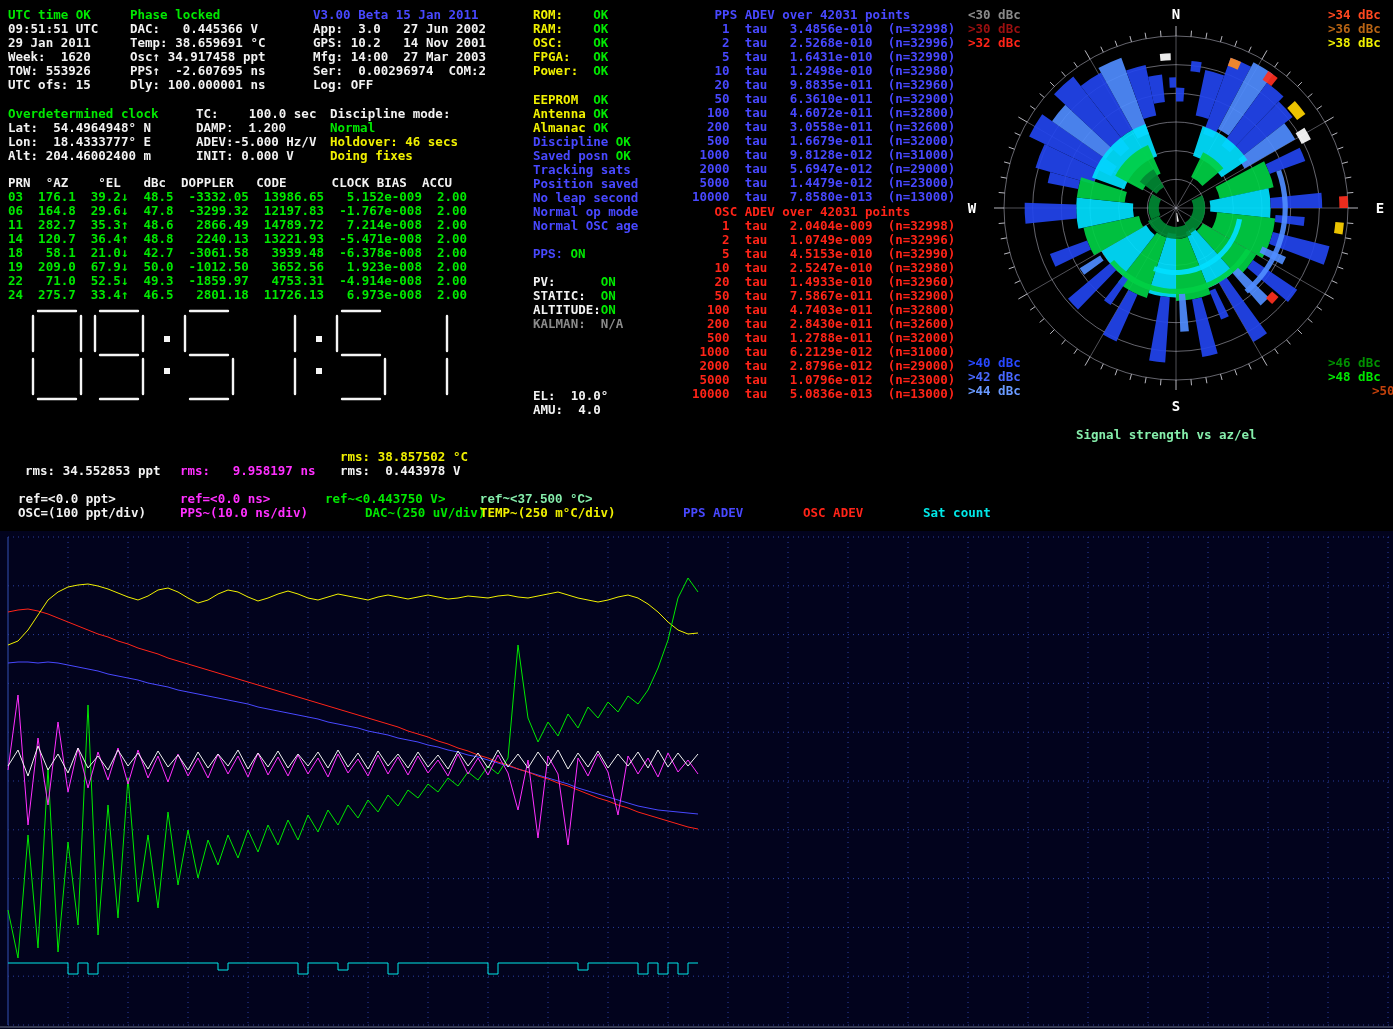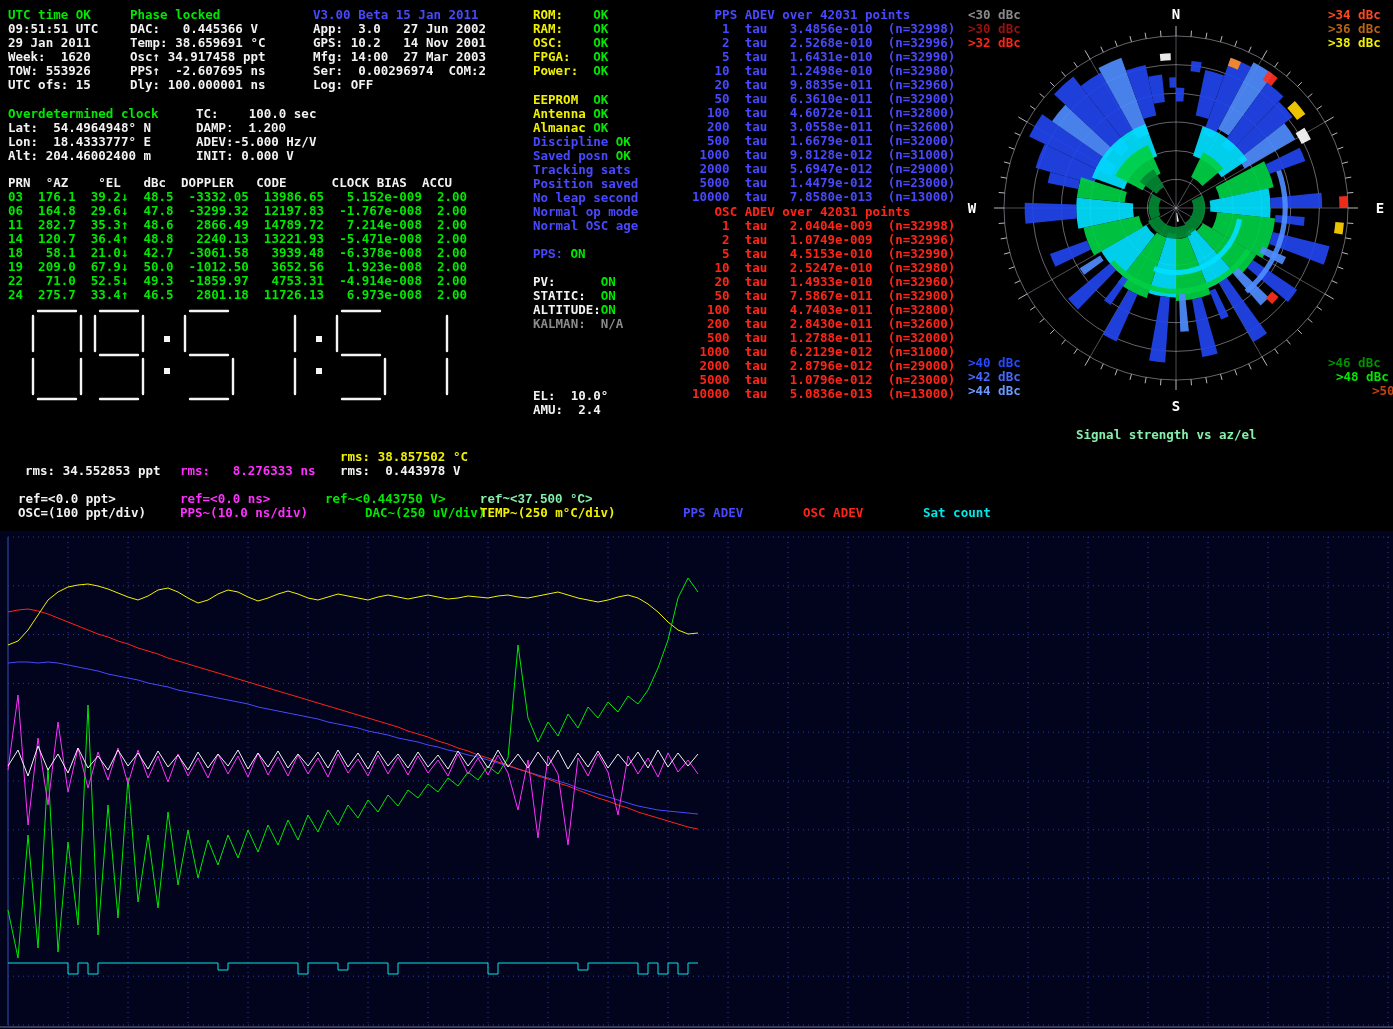--- a/index.html
+++ b/index.html
@@ -273,31 +273,32 @@
       <div class="tb" style="left: 8px; top: 8px;"><div class="ln"><span style="color: rgb(0, 232, 0);">UTC time OK</span></div><div class="ln"><span style="color: rgb(242, 242, 242);">09:51:51 UTC</span></div><div class="ln"><span style="color: rgb(242, 242, 242);">29 Jan 2011</span></div><div class="ln"><span style="color: rgb(242, 242, 242);">Week:  1620</span></div><div class="ln"><span style="color: rgb(242, 242, 242);">TOW: 553926</span></div><div class="ln"><span style="color: rgb(242, 242, 242);">UTC ofs: 15</span></div></div>
       <div class="tb" style="left: 130px; top: 8px;"><div class="ln"><span style="color: rgb(0, 232, 0);">Phase locked</span></div><div class="ln"><span style="color: rgb(242, 242, 242);">DAC:   0.445366 V</span></div><div class="ln"><span style="color: rgb(242, 242, 242);">Temp: 38.659691 °C</span></div><div class="ln"><span style="color: rgb(242, 242, 242);">Osc↑ 34.917458 ppt</span></div><div class="ln"><span style="color: rgb(242, 242, 242);">PPS↑  -2.607695 ns</span></div><div class="ln"><span style="color: rgb(242, 242, 242);">Dly: 100.000001 ns</span></div></div>
       <div class="tb" style="left: 313px; top: 8px;"><div class="ln"><span style="color: rgb(72, 72, 255);">V3.00 Beta 15 Jan 2011</span></div><div class="ln"><span style="color: rgb(242, 242, 242);">App:  3.0   27 Jun 2002</span></div><div class="ln"><span style="color: rgb(242, 242, 242);">GPS: 10.2   14 Nov 2001</span></div><div class="ln"><span style="color: rgb(242, 242, 242);">Mfg: 14:00  27 Mar 2003</span></div><div class="ln"><span style="color: rgb(242, 242, 242);">Ser:  0.00296974  COM:2</span></div><div class="ln"><span style="color: rgb(242, 242, 242);">Log: OFF</span></div></div>
       <div class="tb" style="left: 533px; top: 8px;"><div class="ln"><span style="color: rgb(240, 240, 0);">ROM:    </span><span style="color: rgb(0, 232, 0);">OK</span></div><div class="ln"><span style="color: rgb(240, 240, 0);">RAM:    </span><span style="color: rgb(0, 232, 0);">OK</span></div><div class="ln"><span style="color: rgb(240, 240, 0);">OSC:    </span><span style="color: rgb(0, 232, 0);">OK</span></div><div class="ln"><span style="color: rgb(240, 240, 0);">FPGA:   </span><span style="color: rgb(0, 232, 0);">OK</span></div><div class="ln"><span style="color: rgb(240, 240, 0);">Power:  </span><span style="color: rgb(0, 232, 0);">OK</span></div></div>
       <div class="tb" style="left: 692px; top: 8px;"><div class="ln"><span style="color: rgb(72, 72, 255);">   PPS ADEV over 42031 points</span></div><div class="ln"><span style="color: rgb(72, 72, 255);">    1  tau   3.4856e-010  (n=32998)</span></div><div class="ln"><span style="color: rgb(72, 72, 255);">    2  tau   2.5268e-010  (n=32996)</span></div><div class="ln"><span style="color: rgb(72, 72, 255);">    5  tau   1.6431e-010  (n=32990)</span></div><div class="ln"><span style="color: rgb(72, 72, 255);">   10  tau   1.2498e-010  (n=32980)</span></div><div class="ln"><span style="color: rgb(72, 72, 255);">   20  tau   9.8835e-011  (n=32960)</span></div><div class="ln"><span style="color: rgb(72, 72, 255);">   50  tau   6.3610e-011  (n=32900)</span></div><div class="ln"><span style="color: rgb(72, 72, 255);">  100  tau   4.6072e-011  (n=32800)</span></div><div class="ln"><span style="color: rgb(72, 72, 255);">  200  tau   3.0558e-011  (n=32600)</span></div><div class="ln"><span style="color: rgb(72, 72, 255);">  500  tau   1.6679e-011  (n=32000)</span></div><div class="ln"><span style="color: rgb(72, 72, 255);"> 1000  tau   9.8128e-012  (n=31000)</span></div><div class="ln"><span style="color: rgb(72, 72, 255);"> 2000  tau   5.6947e-012  (n=29000)</span></div><div class="ln"><span style="color: rgb(72, 72, 255);"> 5000  tau   1.4479e-012  (n=23000)</span></div><div class="ln"><span style="color: rgb(72, 72, 255);">10000  tau   7.8580e-013  (n=13000)</span></div></div>
       <div class="tb" style="left: 968px; top: 8px;"><div class="ln"><span style="color: rgb(138, 138, 138);">&lt;30 dBc</span></div><div class="ln"><span style="color: rgb(156, 16, 16);">&gt;30 dBc</span></div><div class="ln"><span style="color: rgb(255, 36, 24);">&gt;32 dBc</span></div></div>
       <div class="tb" style="left: 1328px; top: 8px;"><div class="ln"><span style="color: rgb(255, 72, 32);">&gt;34 dBc</span></div><div class="ln"><span style="color: rgb(184, 100, 20);">&gt;36 dBc</span></div><div class="ln"><span style="color: rgb(240, 240, 0);">&gt;38 dBc</span></div></div>
       <div class="tb" style="left: 533px; top: 93px;"><div class="ln"><span style="color: rgb(240, 240, 0);">EEPROM  </span><span style="color: rgb(0, 232, 0);">OK</span></div><div class="ln"><span style="color: rgb(240, 240, 0);">Antenna </span><span style="color: rgb(0, 232, 0);">OK</span></div><div class="ln"><span style="color: rgb(240, 240, 0);">Almanac </span><span style="color: rgb(0, 232, 0);">OK</span></div><div class="ln"><span style="color: rgb(72, 72, 255);">Discipline </span><span style="color: rgb(0, 232, 0);">OK</span></div><div class="ln"><span style="color: rgb(72, 72, 255);">Saved posn </span><span style="color: rgb(0, 232, 0);">OK</span></div><div class="ln"><span style="color: rgb(72, 72, 255);">Tracking sats</span></div><div class="ln"><span style="color: rgb(72, 72, 255);">Position saved</span></div><div class="ln"><span style="color: rgb(72, 72, 255);">No leap second</span></div><div class="ln"><span style="color: rgb(72, 72, 255);">Normal op mode</span></div><div class="ln"><span style="color: rgb(72, 72, 255);">Normal OSC age</span></div></div>
       <div class="tb" style="left: 8px; top: 107px;"><div class="ln"><span style="color: rgb(0, 232, 0);">Overdetermined clock</span></div><div class="ln"><span style="color: rgb(242, 242, 242);">Lat:  54.4964948° N</span></div><div class="ln"><span style="color: rgb(242, 242, 242);">Lon:  18.4333777° E</span></div><div class="ln"><span style="color: rgb(242, 242, 242);">Alt: 204.46002400 m</span></div></div>
       <div class="tb" style="left: 196px; top: 107px;"><div class="ln"><span style="color: rgb(242, 242, 242);">TC:    100.0 sec</span></div><div class="ln"><span style="color: rgb(242, 242, 242); font-family: Liberation Mono, monospace;">DAMP:  1.200</span></div><div class="ln"><span style="color: rgb(242, 242, 242);">ADEV:-5.000 Hz/V</span></div><div class="ln"><span style="color: rgb(242, 242, 242);">INIT: 0.000 V</span></div></div>
+      <div class="tb" style="left: 330px; top: 107px;"><div class="ln"><span style="color: rgb(242, 242, 242);">Discipline mode:</span></div><div class="ln"><span style="color: rgb(0, 232, 0);">Normal</span></div><div class="ln"><span style="color: rgb(240, 240, 0);">Holdover: 46 secs</span></div><div class="ln"><span style="color: rgb(240, 240, 0);">Doing fixes</span></div></div>
       <div class="tb" style="left: 8px; top: 176px;"><div class="ln"><span style="color: rgb(242, 242, 242);">PRN  °AZ    °EL   dBc  DOPPLER   CODE      CLOCK BIAS  ACCU</span></div><div class="ln"><span style="color: rgb(0, 232, 0);">03  176.1  39.2↓  48.5  -3332.05  13986.65   5.152e-009  2.00</span></div><div class="ln"><span style="color: rgb(0, 232, 0);">06  164.8  29.6↓  47.8  -3299.32  12197.83  -1.767e-008  2.00</span></div><div class="ln"><span style="color: rgb(0, 232, 0);">11  282.7  35.3↑  48.6   2866.49  14789.72   7.214e-008  2.00</span></div><div class="ln"><span style="color: rgb(0, 232, 0);">14  120.7  36.4↑  48.8   2240.13  13221.93  -5.471e-008  2.00</span></div><div class="ln"><span style="color: rgb(0, 232, 0);">18   58.1  21.0↓  42.7  -3061.58   3939.48  -6.378e-008  2.00</span></div><div class="ln"><span style="color: rgb(0, 232, 0);">19  209.0  67.9↓  50.0  -1012.50   3652.56   1.923e-008  2.00</span></div><div class="ln"><span style="color: rgb(0, 232, 0);">22   71.0  52.5↓  49.3  -1859.97   4753.31  -4.914e-008  2.00</span></div><div class="ln"><span style="color: rgb(0, 232, 0);">24  275.7  33.4↑  46.5   2801.18  11726.13   6.973e-008  2.00</span></div></div>
       <div class="tb" style="left: 692px; top: 205px;"><div class="ln"><span style="color: rgb(255, 36, 24);">   OSC ADEV over 42031 points</span></div><div class="ln"><span style="color: rgb(255, 36, 24);">    1  tau   2.0404e-009  (n=32998)</span></div><div class="ln"><span style="color: rgb(255, 36, 24);">    2  tau   1.0749e-009  (n=32996)</span></div><div class="ln"><span style="color: rgb(255, 36, 24);">    5  tau   4.5153e-010  (n=32990)</span></div><div class="ln"><span style="color: rgb(255, 36, 24);">   10  tau   2.5247e-010  (n=32980)</span></div><div class="ln"><span style="color: rgb(255, 36, 24);">   20  tau   1.4933e-010  (n=32960)</span></div><div class="ln"><span style="color: rgb(255, 36, 24);">   50  tau   7.5867e-011  (n=32900)</span></div><div class="ln"><span style="color: rgb(255, 36, 24);">  100  tau   4.7403e-011  (n=32800)</span></div><div class="ln"><span style="color: rgb(255, 36, 24);">  200  tau   2.8430e-011  (n=32600)</span></div><div class="ln"><span style="color: rgb(255, 36, 24);">  500  tau   1.2788e-011  (n=32000)</span></div><div class="ln"><span style="color: rgb(255, 36, 24);"> 1000  tau   6.2129e-012  (n=31000)</span></div><div class="ln"><span style="color: rgb(255, 36, 24);"> 2000  tau   2.8796e-012  (n=29000)</span></div><div class="ln"><span style="color: rgb(255, 36, 24);"> 5000  tau   1.0796e-012  (n=23000)</span></div><div class="ln"><span style="color: rgb(255, 36, 24);">10000  tau   5.0836e-013  (n=13000)</span></div></div>
       <div class="tb" style="left: 533px; top: 247px;"><div class="ln"><span style="color: rgb(72, 72, 255); font-family: Liberation Mono, monospace;">PPS: </span><span style="color: rgb(0, 232, 0);">ON</span></div></div>
       <div class="tb" style="left: 533px; top: 275px;"><div class="ln"><span style="color: rgb(242, 242, 242);">PV:      </span><span style="color: rgb(0, 232, 0);">ON</span></div><div class="ln"><span style="color: rgb(242, 242, 242);">STATIC:  </span><span style="color: rgb(0, 232, 0);">ON</span></div><div class="ln"><span style="color: rgb(242, 242, 242);">ALTITUDE:</span><span style="color: rgb(0, 232, 0);">ON</span></div><div class="ln"><span style="color: rgb(138, 138, 138);">KALMAN:  N/A</span></div></div>
-      <div class="tb" style="left: 533px; top: 345px; margin-top: 44px;"><div class="ln"><span style="color: rgb(242, 242, 242);">EL:  10.0°</span></div><div class="ln"><span style="color: rgb(242, 242, 242);">AMU:  2.4</span></div></div>
+      <div class="tb" style="left: 533px; top: 345px; margin-top: 44px;"><div class="ln"><span style="color: rgb(242, 242, 242);">EL:  10.0°</span></div><div class="ln"><span style="color: rgb(242, 242, 242);">AMU:  4.0</span></div></div>
       <div class="tb" style="left: 968px; top: 356px;"><div class="ln"><span style="color: rgb(40, 72, 255);">&gt;40 dBc</span></div><div class="ln"><span style="color: rgb(72, 104, 255);">&gt;42 dBc</span></div><div class="ln"><span style="color: rgb(106, 154, 255);">&gt;44 dBc</span></div></div>
-      <div class="tb" style="left: 1328px; top: 356px;"><div class="ln"><span style="color: rgb(0, 144, 0);">&gt;46 dBc</span></div><div class="ln"><span style="color: rgb(0, 232, 0); margin-left: 8px;">&gt;48 dBc</span></div><div class="ln"><span style="color: #c2410c; margin-left: 44px;">&gt;50 dBc</span></div></div>
+      <div class="tb" style="left: 1328px; top: 356px;"><div class="ln"><span style="color: rgb(0, 144, 0);">&gt;46 dBc</span></div><div class="ln"><span style="color: rgb(0, 232, 0);">&gt;48 dBc</span></div><div class="ln"><span style="color: #c2410c; margin-left: 44px;">&gt;50 dBc</span></div></div>
       <div class="tb" style="left: 1076px; top: 428px;"><div class="ln"><span style="color: #86efac;">Signal strength vs az/el</span></div></div>
       <div class="tb" style="left: 340px; top: 450px;"><div class="ln"><span style="color: rgb(240, 240, 0);">rms: 38.857502 °C</span></div></div>
       <div class="tb" style="left: 25px; top: 464px;"><div class="ln"><span style="color: rgb(242, 242, 242);">rms: 34.552853 ppt</span></div></div>
-      <div class="tb" style="left: 180px; top: 464px;"><div class="ln"><span style="color: rgb(255, 48, 255);">rms:   8.276333 ns</span></div></div>
+      <div class="tb" style="left: 180px; top: 464px;"><div class="ln"><span style="color: rgb(255, 48, 255);">rms:   9.958197 ns</span></div></div>
       <div class="tb" style="left: 340px; top: 464px;"><div class="ln"><span style="color: rgb(242, 242, 242);">rms:  0.443978 V</span></div></div>
       <div class="tb" style="left: 18px; top: 492px;"><div class="ln"><span style="color: rgb(242, 242, 242);">ref=&lt;0.0 ppt&gt;</span></div><div class="ln"><span style="color: rgb(242, 242, 242);">OSC=(100 ppt/div)</span></div></div>
       <div class="tb" style="left: 180px; top: 492px;"><div class="ln"><span style="color: rgb(255, 48, 255);">ref=&lt;0.0 ns&gt;</span></div><div class="ln"><span style="color: rgb(255, 48, 255);">PPS~(10.0 ns/div)</span></div></div>
       <div class="tb" style="left: 325px; top: 492px;"><div class="ln"><span style="color: rgb(0, 232, 0);">ref~&lt;0.443750 V&gt;</span></div><div class="ln"><span style="color: rgb(0, 232, 0); padding-left: 40px;">DAC~(250 uV/div)</span></div></div>
       <div class="tb" style="left: 480px; top: 492px;"><div class="ln"><span style="color: #86efac; font-family: Liberation Mono, monospace;">ref~&lt;37.500 °C&gt;</span></div><div class="ln"><span style="color: rgb(240, 240, 0);">TEMP~(250 m°C/div)</span></div></div>
       <div class="tb" style="left: 683px; top: 506px;"><div class="ln"><span style="color: rgb(72, 72, 255);">PPS ADEV</span></div></div>
       <div class="tb" style="left: 803px; top: 506px;"><div class="ln"><span style="color: rgb(255, 36, 24);">OSC ADEV</span></div></div>
       <div class="tb" style="left: 923px; top: 506px;"><div class="ln"><span style="color: rgb(0, 232, 232);">Sat count</span></div></div>
     </div>
 </div>

